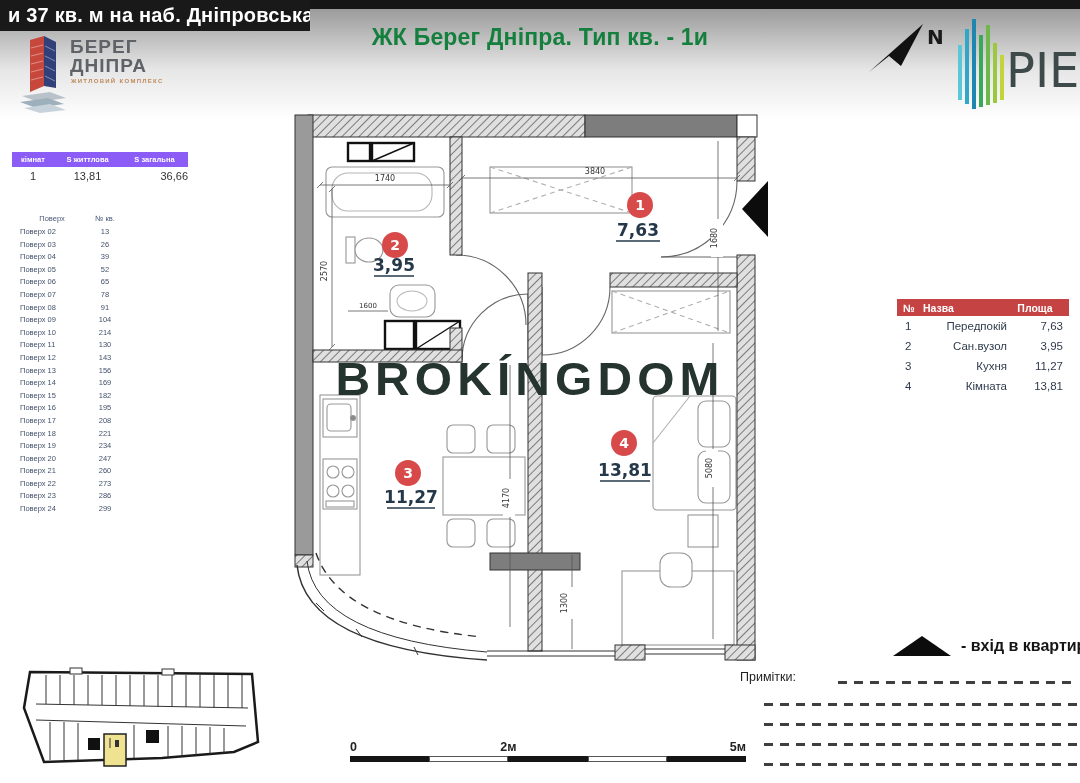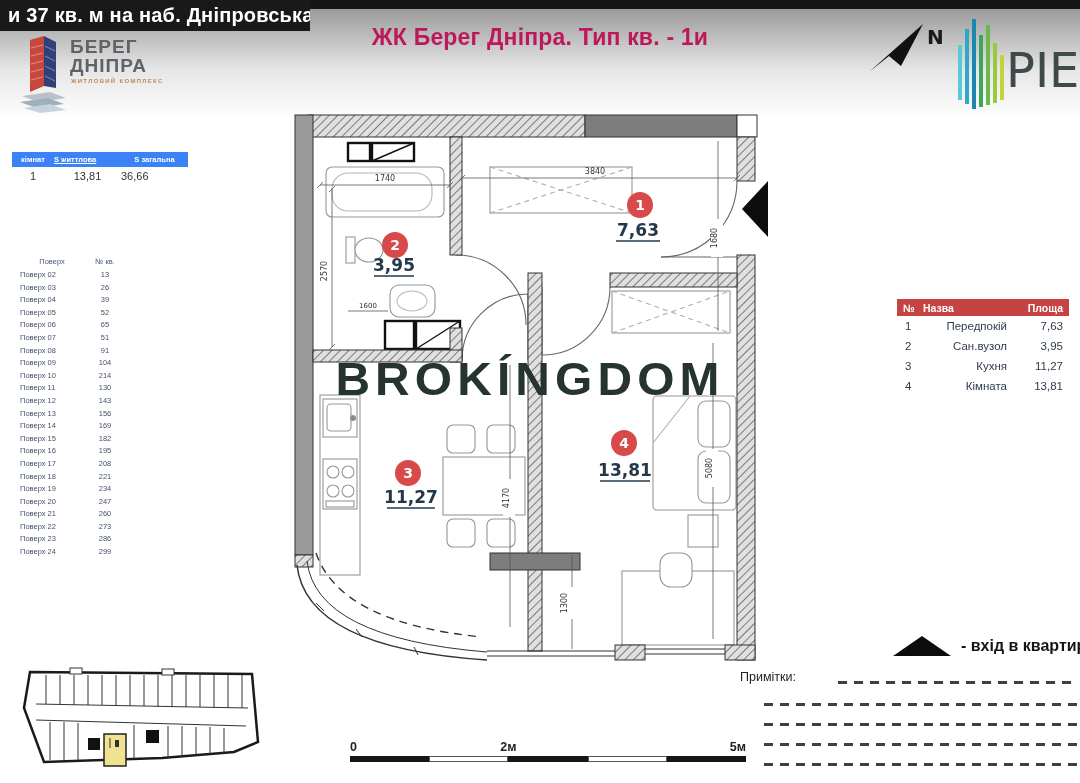--- a/index.html
+++ b/index.html
@@ -7,51 +7,51 @@
        font-family:"Liberation Sans",sans-serif;-webkit-font-smoothing:antialiased;}
   .abs{position:absolute;}
   
   .topstrip{left:0;top:0;width:1080px;height:9px;background:#161616;}
   .gradzone{left:0;top:9px;width:1080px;height:110px;
             background:linear-gradient(#9b9b9b,#e6e6e6 55%,#ffffff);}
   .listing-title{left:0;top:0;width:310px;height:31px;background:#191919;color:#fff;
             font-size:20px;font-weight:bold;line-height:31px;padding-left:8px;
             white-space:nowrap;overflow:hidden;letter-spacing:.2px;box-sizing:border-box;}
   .page-title{left:300px;top:24px;width:480px;text-align:center;font-size:23px;
-            font-weight:bold;color:#be185d;letter-spacing:.2px;}
+            font-weight:bold;color:#15803d;letter-spacing:.2px;}
   
   .brand-name{left:70px;top:37px;font-size:19px;font-weight:bold;color:#5f6368;line-height:19px;letter-spacing:1px;}
   .brand-sub{left:71px;top:78px;font-size:6px;letter-spacing:1.3px;color:#c08a5a;font-weight:bold;}
   
   .sum{left:12px;top:152px;width:176px;font-family:"Liberation Sans",sans-serif;}
-  .sum-head{display:flex;background:#3b82f6;color:#fff;height:15px;align-items:center;font-size:7.5px;font-weight:bold;}
+  .sum-head{display:flex;background:#8b5cf6;color:#fff;height:15px;align-items:center;font-size:7.5px;font-weight:bold;}
   .sum-head span:nth-child(1){width:42px;text-align:center;}
-  .sum-head span:nth-child(2){width:67px;text-align:left;text-decoration:underline;}
+  .sum-head span:nth-child(2){width:67px;text-align:center;}
   .sum-head span:nth-child(3){width:67px;text-align:center;}
   .sum-vals{display:flex;height:18px;align-items:center;font-size:11px;color:#333;}
   .sum-vals span:nth-child(1){width:42px;text-align:center;}
   .sum-vals span:nth-child(2){width:67px;text-align:center;}
-  .sum-vals span:nth-child(3){width:67px;text-align:left;}
-  
-  .floors{left:20px;top:214px;width:110px;margin-top:43px;}
+  .sum-vals span:nth-child(3){width:67px;text-align:right;}
+  
+  .floors{left:20px;top:214px;width:110px;}
   .floors-head{display:flex;font-size:7.5px;color:#4a5a78;margin-bottom:4px;}
   .floors-head span:nth-child(1){width:64px;text-align:center;}
   .floors-head span:nth-child(2){width:42px;text-align:center;}
   .floor-row{display:flex;height:12.6px;font-size:7.5px;color:#42516b;}
   .floor-row .fr-f{width:64px;text-align:left;}
   .floor-row .fr-n{width:42px;text-align:center;}
   
   .watermark{left:290px;top:351px;width:480px;text-align:center;font-size:47px;font-weight:bold;
              color:#263430;letter-spacing:5px;white-space:nowrap;transform:scaleX(1.02);}
   
   .rtable{left:897px;top:299px;width:172px;}
   .rt-head{display:flex;background:#c64343;color:#fff;height:17px;align-items:center;font-size:10.5px;font-weight:bold;}
   .rt-head span:nth-child(1){width:26px;text-align:left;padding-left:6px;box-sizing:border-box;}
   .rt-head span:nth-child(2){width:84px;}
-  .rt-head span:nth-child(3){flex:1;text-align:right;padding-right:6px;}
+  .rt-head span:nth-child(3){flex:1;text-align:center;padding-right:6px;}
   .rt-row{display:flex;height:20px;align-items:center;font-size:11.5px;color:#2f3b4d;}
   .rt-row .rt-num{width:26px;text-align:left;padding-left:8px;box-sizing:border-box;}
   .rt-row .rt-name{width:84px;text-align:right;padding-left:2px;box-sizing:border-box;}
   .rt-row .rt-area{flex:1;text-align:right;padding-right:6px;}
   
   .entr{left:893px;top:636px;display:flex;align-items:center;gap:10px;}
   .entr-tri{width:0;height:0;border-left:29px solid transparent;border-right:29px solid transparent;
             border-bottom:20px solid #0c0c0c;}
   .entr-label{font-size:16px;font-weight:bold;color:#151515;white-space:nowrap;}
   
@@ -153,21 +153,21 @@
       <div class="floor-row">
       <span class="fr-f">Поверх 05</span>
       <span class="fr-n">52</span>
     </div>
       <div class="floor-row">
       <span class="fr-f">Поверх 06</span>
       <span class="fr-n">65</span>
     </div>
       <div class="floor-row">
       <span class="fr-f">Поверх 07</span>
-      <span class="fr-n">51</span>
+      <span class="fr-n">78</span>
     </div>
       <div class="floor-row">
       <span class="fr-f">Поверх 08</span>
       <span class="fr-n">91</span>
     </div>
       <div class="floor-row">
       <span class="fr-f">Поверх 09</span>
       <span class="fr-n">104</span>
     </div>
       <div class="floor-row">

